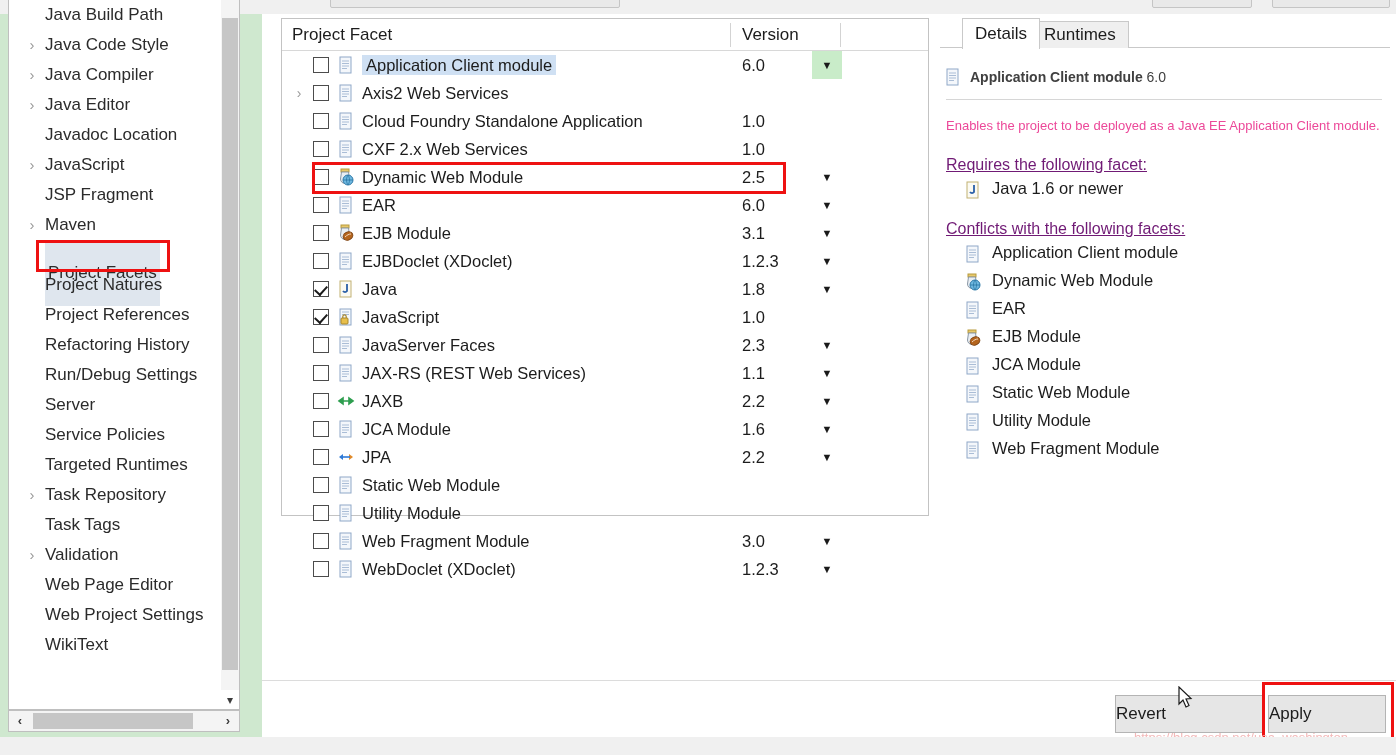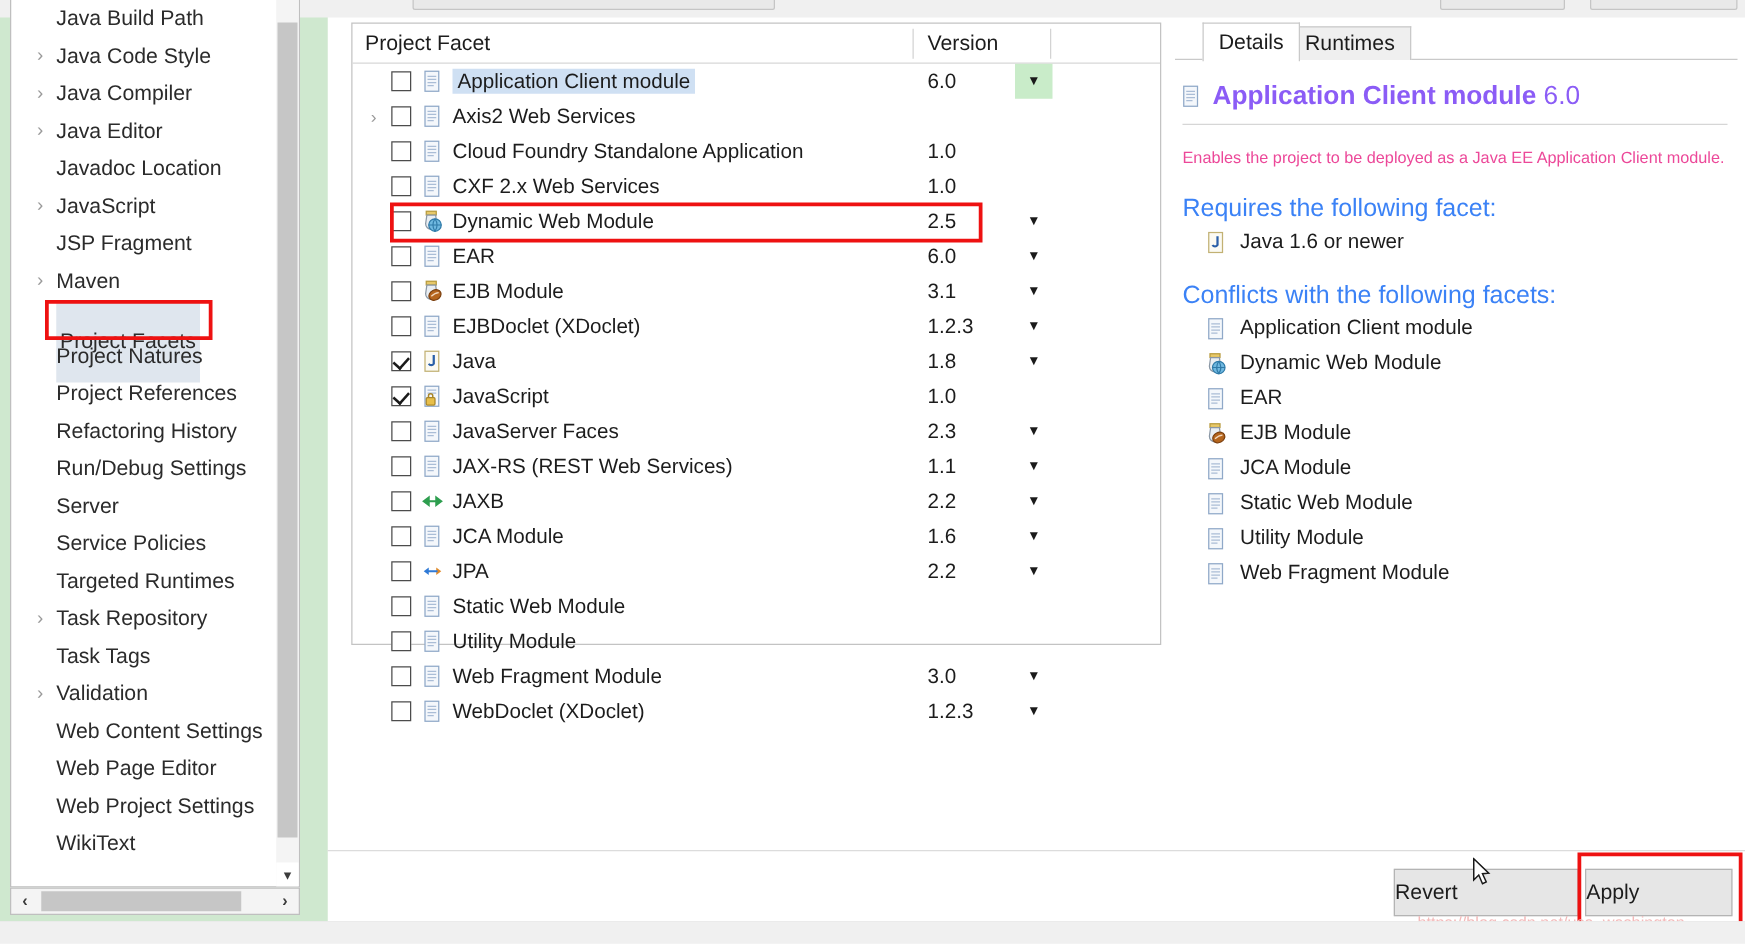--- a/index.html
+++ b/index.html
@@ -87,25 +87,25 @@
 
   
   .details-wrap { position: absolute; left: 940px; top: 18px; width: 450px; height: 654px; }
   .tabs { position: relative; height: 30px; border-bottom: 1px solid #c9c9c9; }
   .tab { position: absolute; top: 3px; height: 27px; line-height: 26px; padding: 0 12px;
          font-size: 17px; color: #1c1c1c; background: #efefef;
          border: 1px solid #c9c9c9; border-bottom: none; }
   .tab.active { background: #ffffff; top: 0; height: 31px; line-height: 30px; z-index: 2; }
 
   .det-title { position: relative; margin-top: 16px; height: 26px; padding-left: 30px; }
-  .det-title .t { font-size: 21px; font-weight: bold; color: #8b5cf6; line-height: 26px; }
+  .det-title .t { font-size: 14px; font-weight: bold; color: #404040; line-height: 26px; }
   .det-title .ver { font-weight: normal; }
   .det-sep { margin: 9px 8px 0 6px; height: 1px; background: #d6d6d6; }
   .det-desc { margin: 13px 10px 0 6px; font-size: 13px; line-height: 25px; color: #ec4899; }
-  .det-sub { margin: 18px 0 0 6px; font-size: 20px; color: #3b82f6; }
+  .det-sub { margin: 18px 0 0 6px; font-size: 16px; color: #701a75; text-decoration: underline; }
   .det-item { position: relative; height: 28px; line-height: 28px; padding-left: 52px;
               font-size: 16.5px; color: #1c1c1c; }
   .det-item .di-ico { position: absolute; left: 24px; top: 5px; width: 18px; height: 18px; }
 
   
   .btm-sep { position: absolute; left: 262px; top: 680px; width: 1134px; height: 1px; background: #dcdcdc; }
   .btn { position: absolute; height: 38px; background: #e6e6e6; border: 1px solid #b4b4b4;
          font-size: 17px; color: #1c1c1c; line-height: 36px; }
   .btn.revert { left: 1115px; top: 695px; width: 148px; }
   .btn.apply  { left: 1268px; top: 695px; width: 118px; }
@@ -143,21 +143,20 @@
         <div class="tree-row"><span class="tree-label">Project Natures</span></div>
         <div class="tree-row"><span class="tree-label">Project References</span></div>
         <div class="tree-row"><span class="tree-label">Refactoring History</span></div>
         <div class="tree-row"><span class="tree-label">Run/Debug Settings</span></div>
         <div class="tree-row"><span class="tree-label">Server</span></div>
         <div class="tree-row"><span class="tree-label">Service Policies</span></div>
         <div class="tree-row"><span class="tree-label">Targeted Runtimes</span></div>
         <div class="tree-row"><span class="chev">›</span><span class="tree-label">Task Repository</span></div>
         <div class="tree-row"><span class="tree-label">Task Tags</span></div>
         <div class="tree-row"><span class="chev">›</span><span class="tree-label">Validation</span></div>
-        <div class="tree-row"><span class="tree-label">Web Content Settings</span></div>
         <div class="tree-row"><span class="tree-label">Web Page Editor</span></div>
         <div class="tree-row"><span class="tree-label">Web Project Settings</span></div>
         <div class="tree-row"><span class="tree-label">WikiText</span></div>
       </div>
     <div class="v-scroll">
       <div class="v-thumb"></div>
       <div class="v-arrow-dn">▾</div>
     </div>
   </div>
   <div class="h-scroll">

